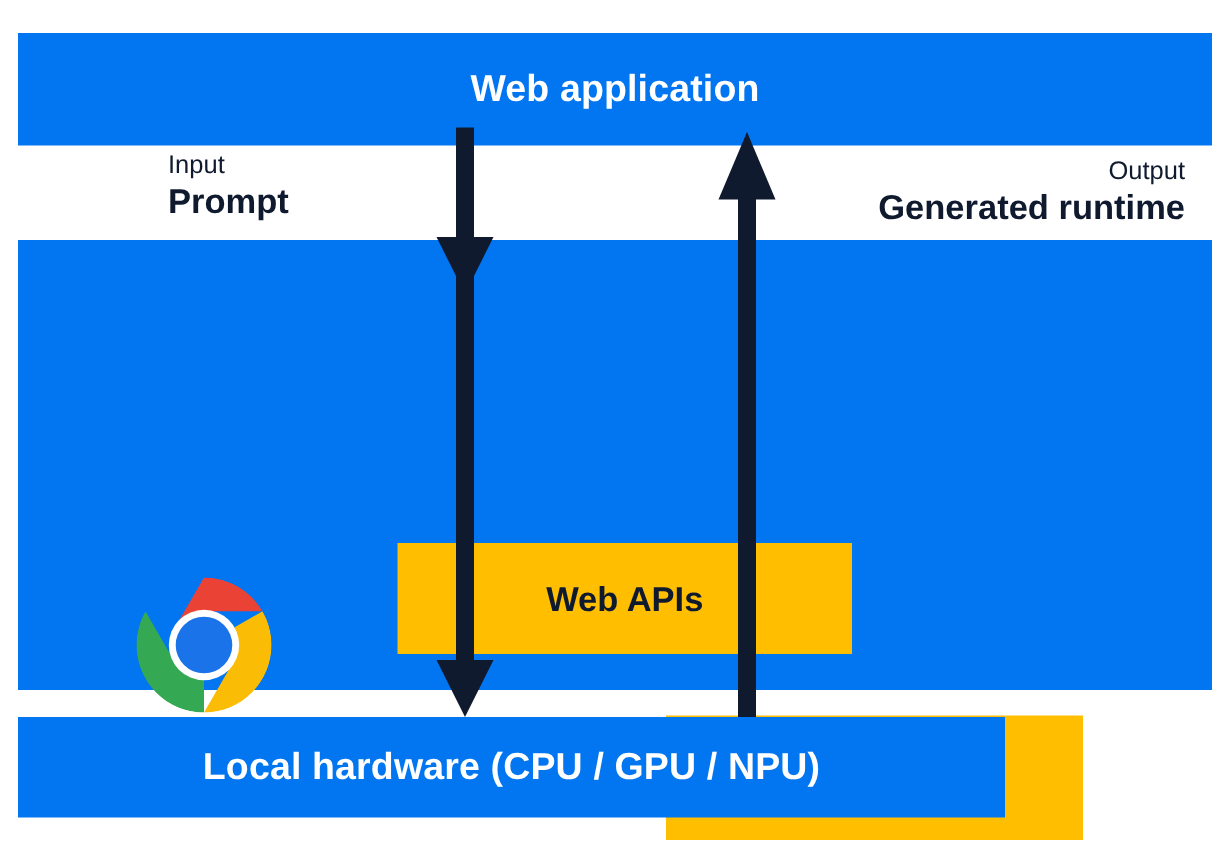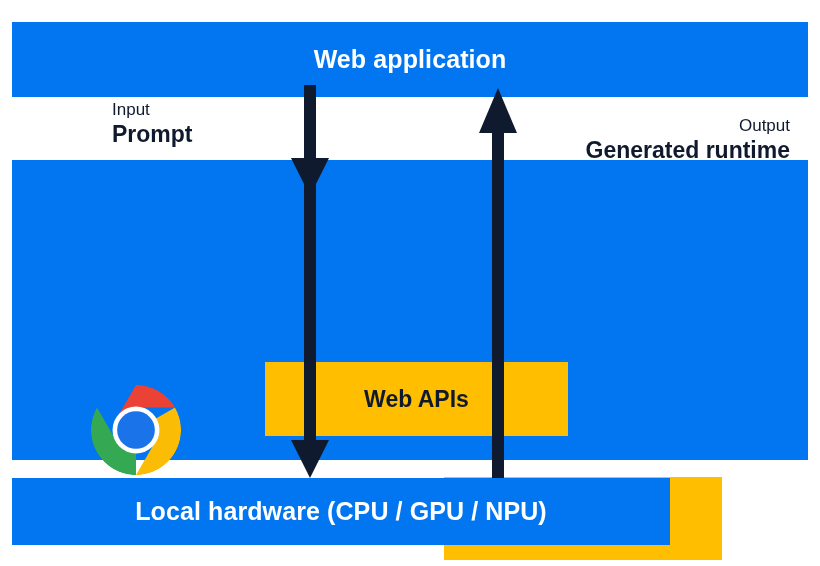--- a/index.html
+++ b/index.html
@@ -63,21 +63,21 @@
     color: #101a2e;
     line-height: 1.18;
   }
   #io-input {
     left: 112px;
     top: 100px;
     text-align: left;
   }
   #io-output {
     right: 30px;
-    top: 116px;
+    top: 104px;
     text-align: right;
   }
   .io-kicker {
     display: block;
     font-size: 17px;
     font-weight: normal;
   }
   .io-value {
     display: block;
     font-size: 23px;

